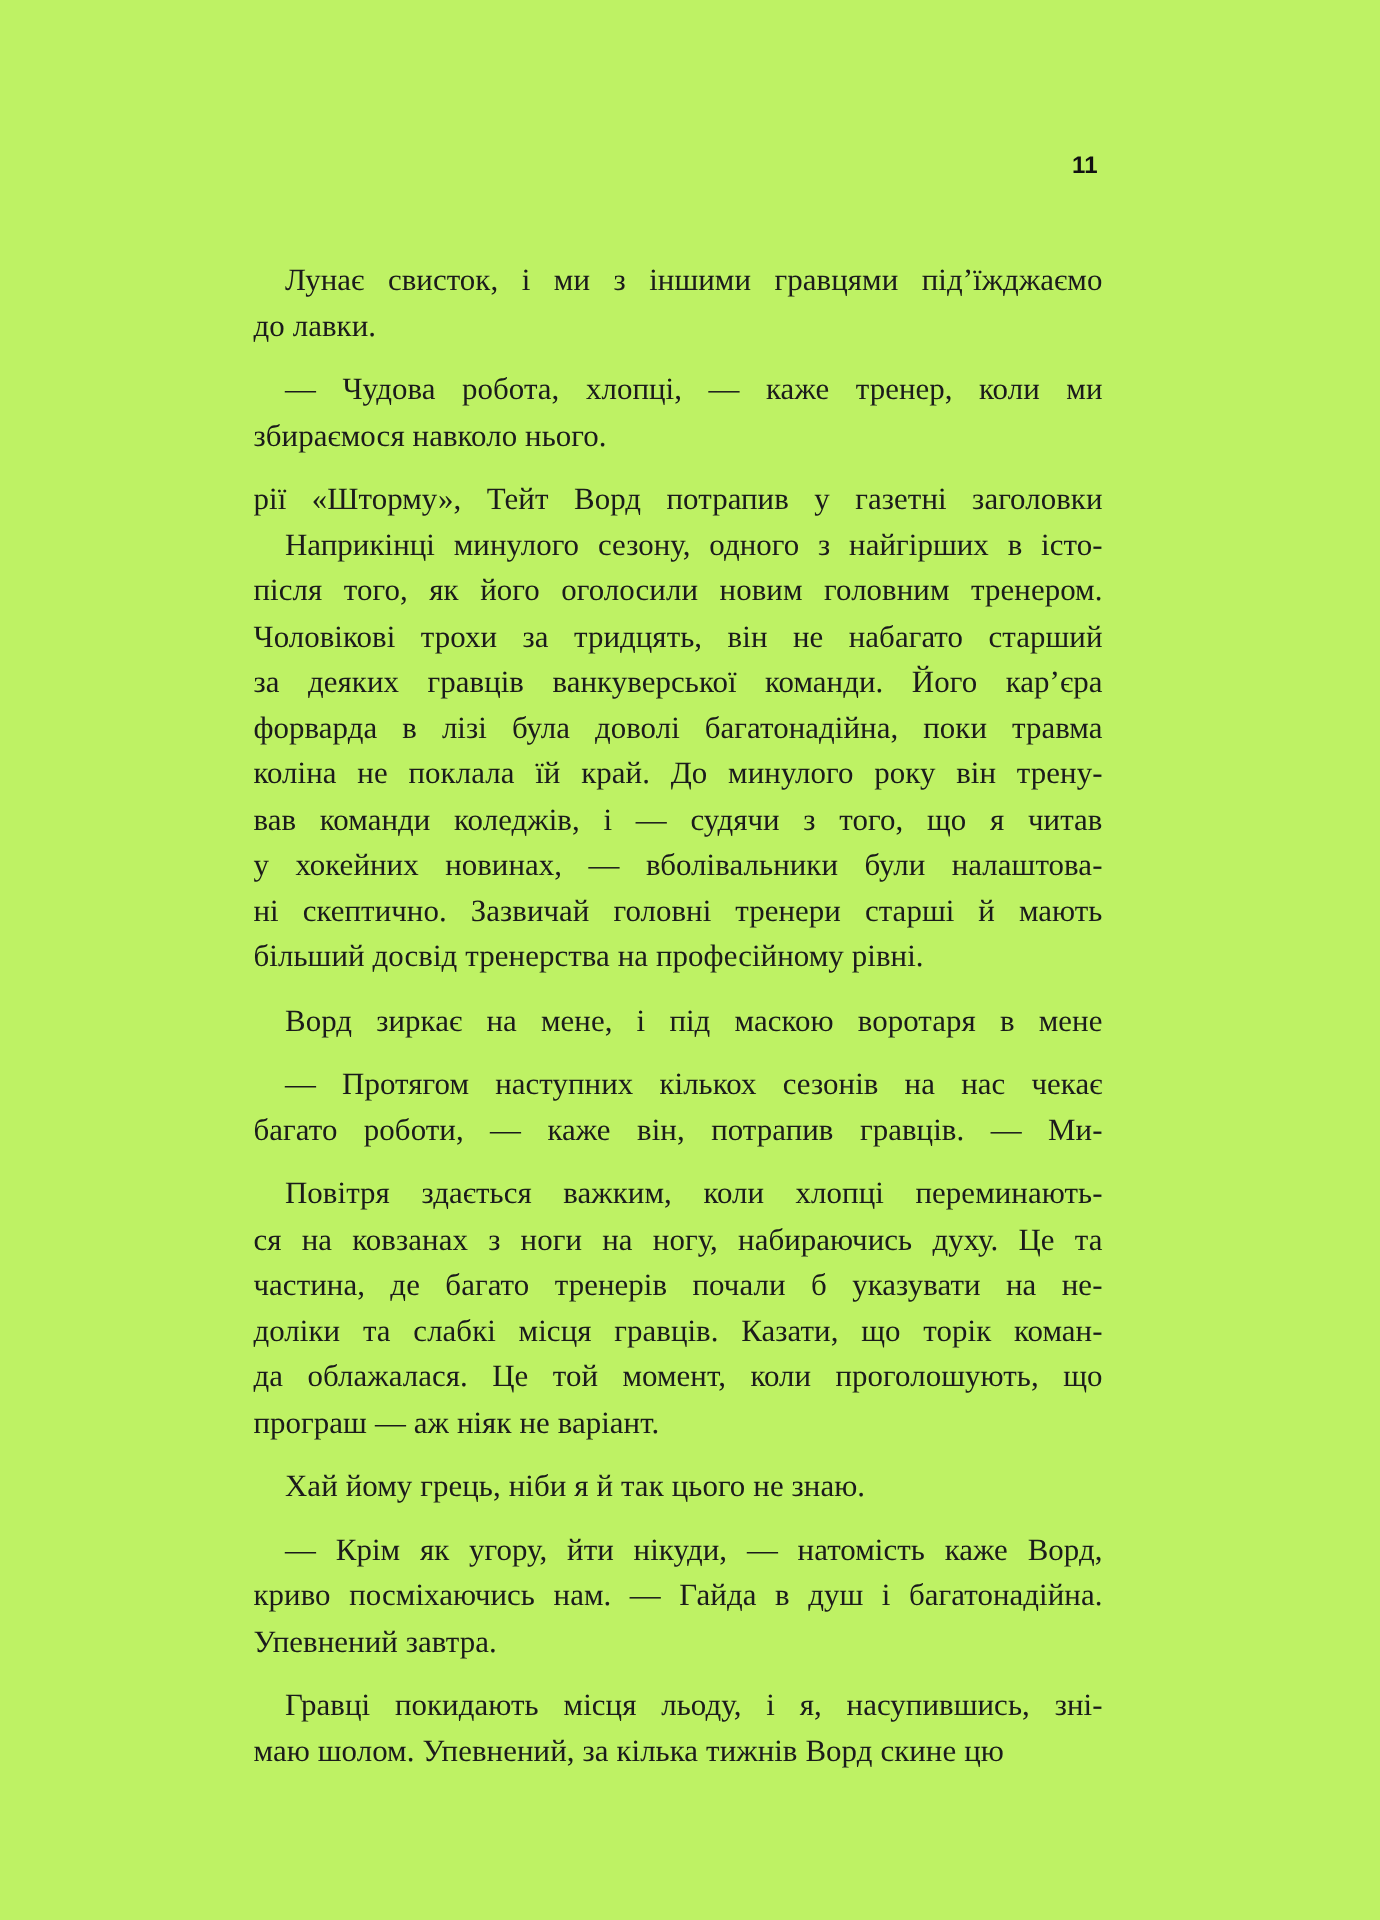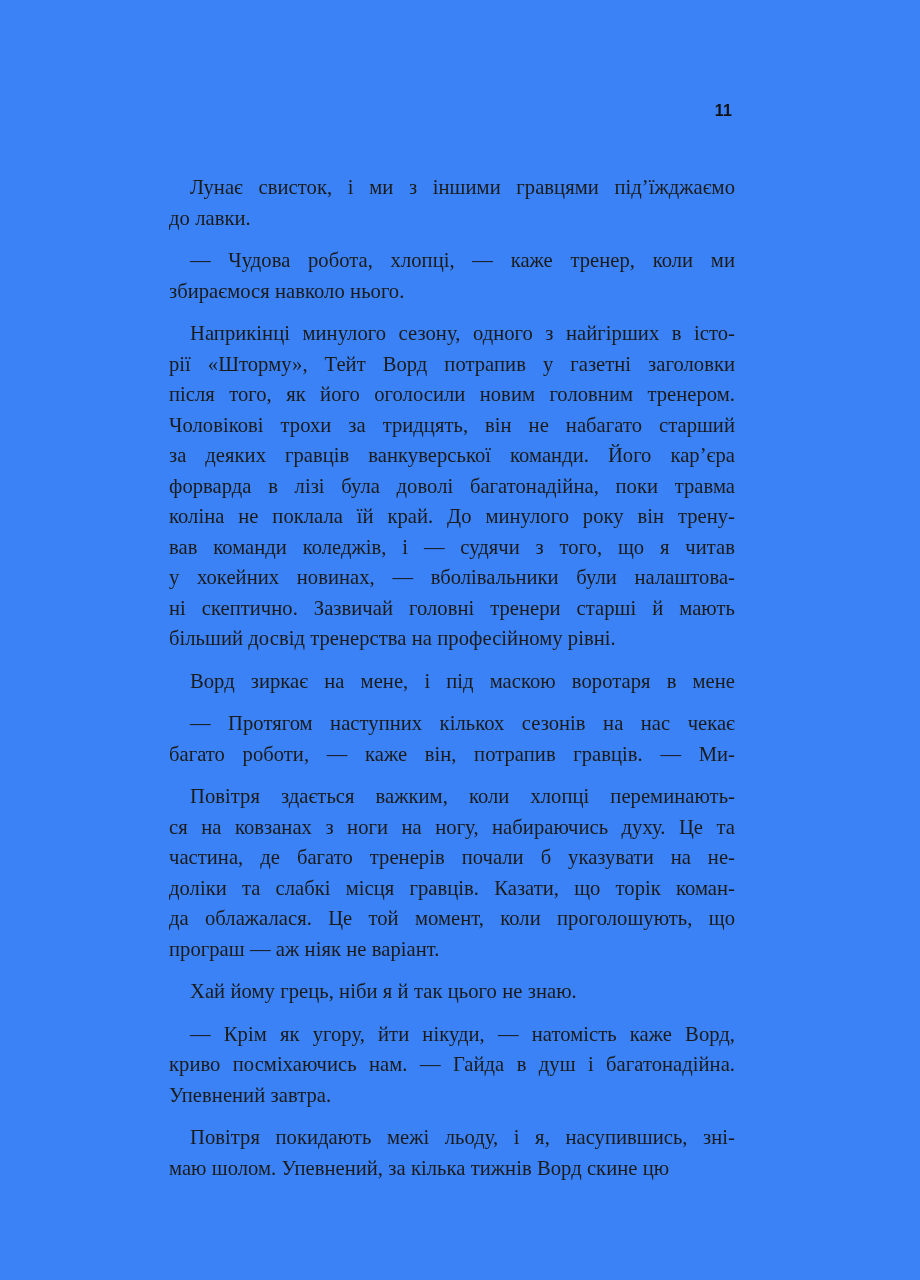--- a/index.html
+++ b/index.html
@@ -13,21 +13,21 @@
     position: relative;
     overflow: hidden;
     font-family: "Liberation Serif", "DejaVu Serif", serif;
     color: #1a1a1a;
     -webkit-font-smoothing: antialiased;
   }
 
   .page {
     position: absolute;
     inset: 0;
-    background: #3b82f6;
+    background: #bef264;
   }
 
   
   .folio {
     position: absolute;
     top: 103px;
     left: 157px;
     width: 575px;
     text-align: right;
     font-family: "Liberation Sans", "DejaVu Sans", sans-serif;
@@ -89,22 +89,22 @@
 
   <p class="para" style="text-indent: 0px;">
         <span class="ln first">Лунає свисток, і ми з іншими гравцями під’їжджаємо</span>
         <span class="ln last">до лавки.</span>
       </p>
       <p class="para" style="text-indent: 0px;">
         <span class="ln first">— Чудова робота, хлопці, — каже тренер, коли ми</span>
         <span class="ln last">збираємося навколо нього.</span>
       </p>
       <p class="para" style="text-indent: 0px;">
+        <span class="ln">рії «Шторму», Тейт Ворд потрапив у газетні заголовки</span>
         <span class="ln first">Наприкінці минулого сезону, одного з найгірших в істо-</span>
-        <span class="ln">рії «Шторму», Тейт Ворд потрапив у газетні заголовки</span>
         <span class="ln">після того, як його оголосили новим головним тренером.</span>
         <span class="ln">Чоловікові трохи за тридцять, він не набагато старший</span>
         <span class="ln">за деяких гравців ванкуверської команди. Його кар’єра</span>
         <span class="ln">форварда в лізі була доволі багатонадійна, поки травма</span>
         <span class="ln">коліна не поклала їй край. До минулого року він трену-</span>
         <span class="ln">вав команди коледжів, і — судячи з того, що я читав</span>
         <span class="ln">у хокейних новинах, — вболівальники були налаштова-</span>
         <span class="ln">ні скептично. Зазвичай головні тренери старші й мають</span>
         <span class="ln last">більший досвід тренерства на професійному рівні.</span>
       </p>
@@ -125,18 +125,18 @@
       </p>
       <p class="para" style="text-indent: 0px;">
         <span class="ln first last">Хай йому грець, ніби я й так цього не знаю.</span>
       </p>
       <p class="para" style="text-indent: 0px;">
         <span class="ln first">— Крім як угору, йти нікуди, — натомість каже Ворд,</span>
         <span class="ln">криво посміхаючись нам. — Гайда в душ і багатонадійна.</span>
         <span class="ln last">Упевнений завтра.</span>
       </p>
       <p class="para" style="text-indent: 0px;">
-        <span class="ln first">Повітря покидають межі льоду, і я, насупившись, зні-</span>
+        <span class="ln first">Гравці покидають місця льоду, і я, насупившись, зні-</span>
         <span class="ln last">маю шолом. Упевнений, за кілька тижнів Ворд скине цю</span>
       </p>
     </div>
 
 </div>
 
 </body></html>

